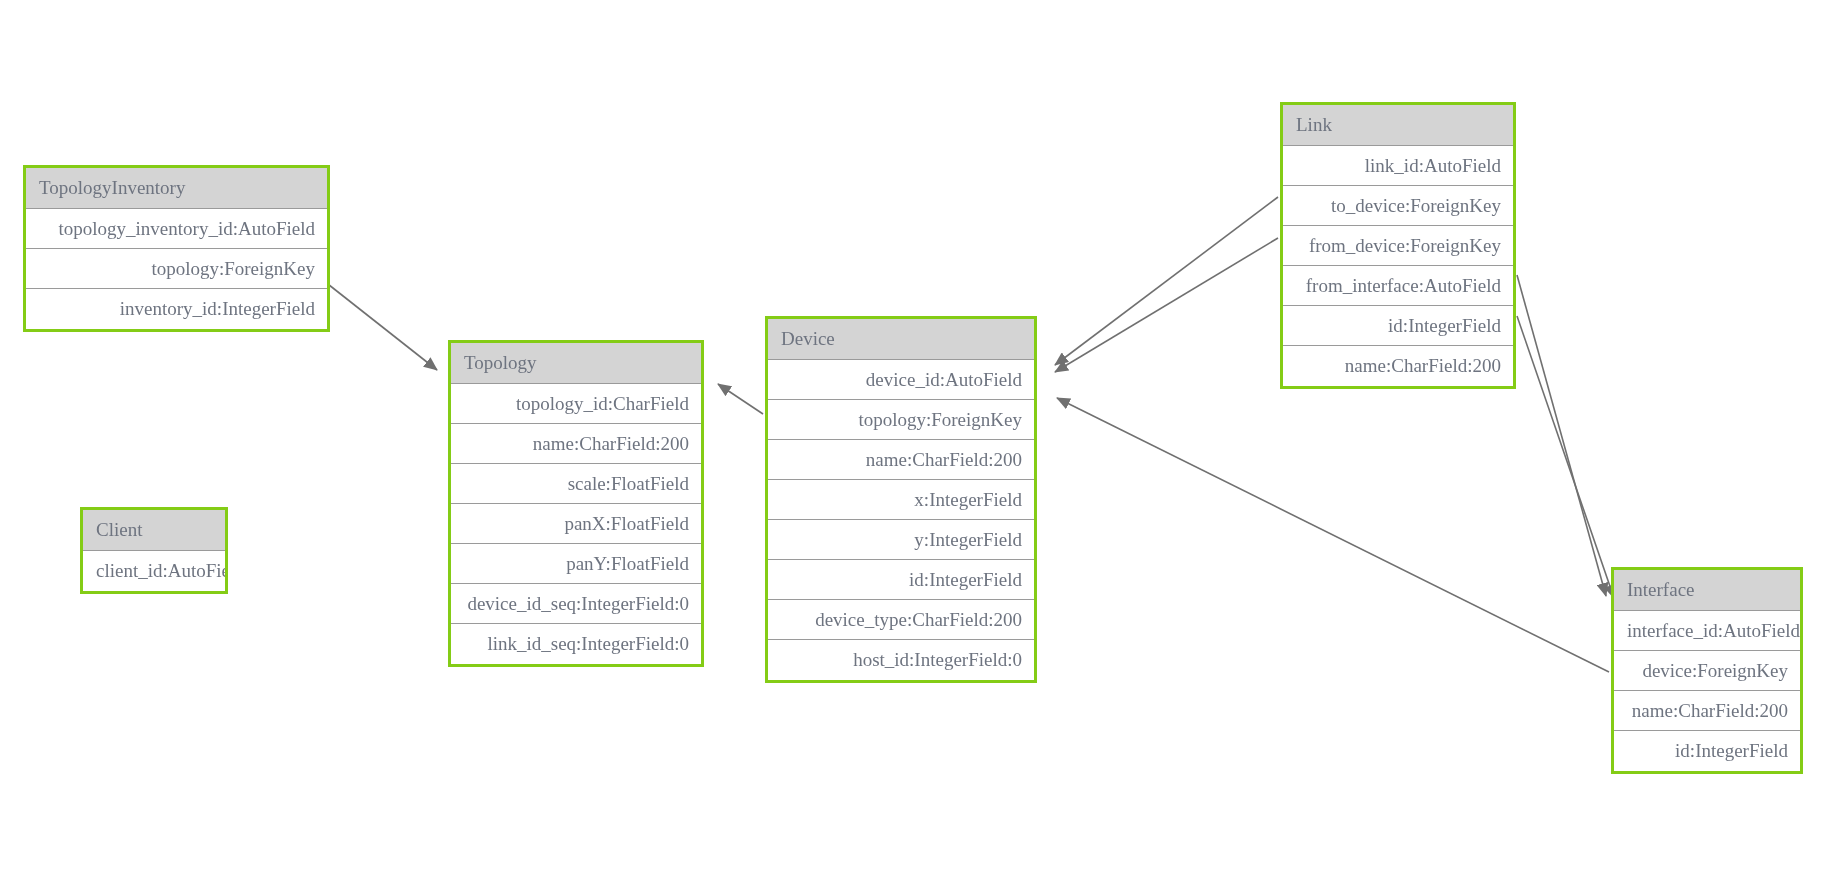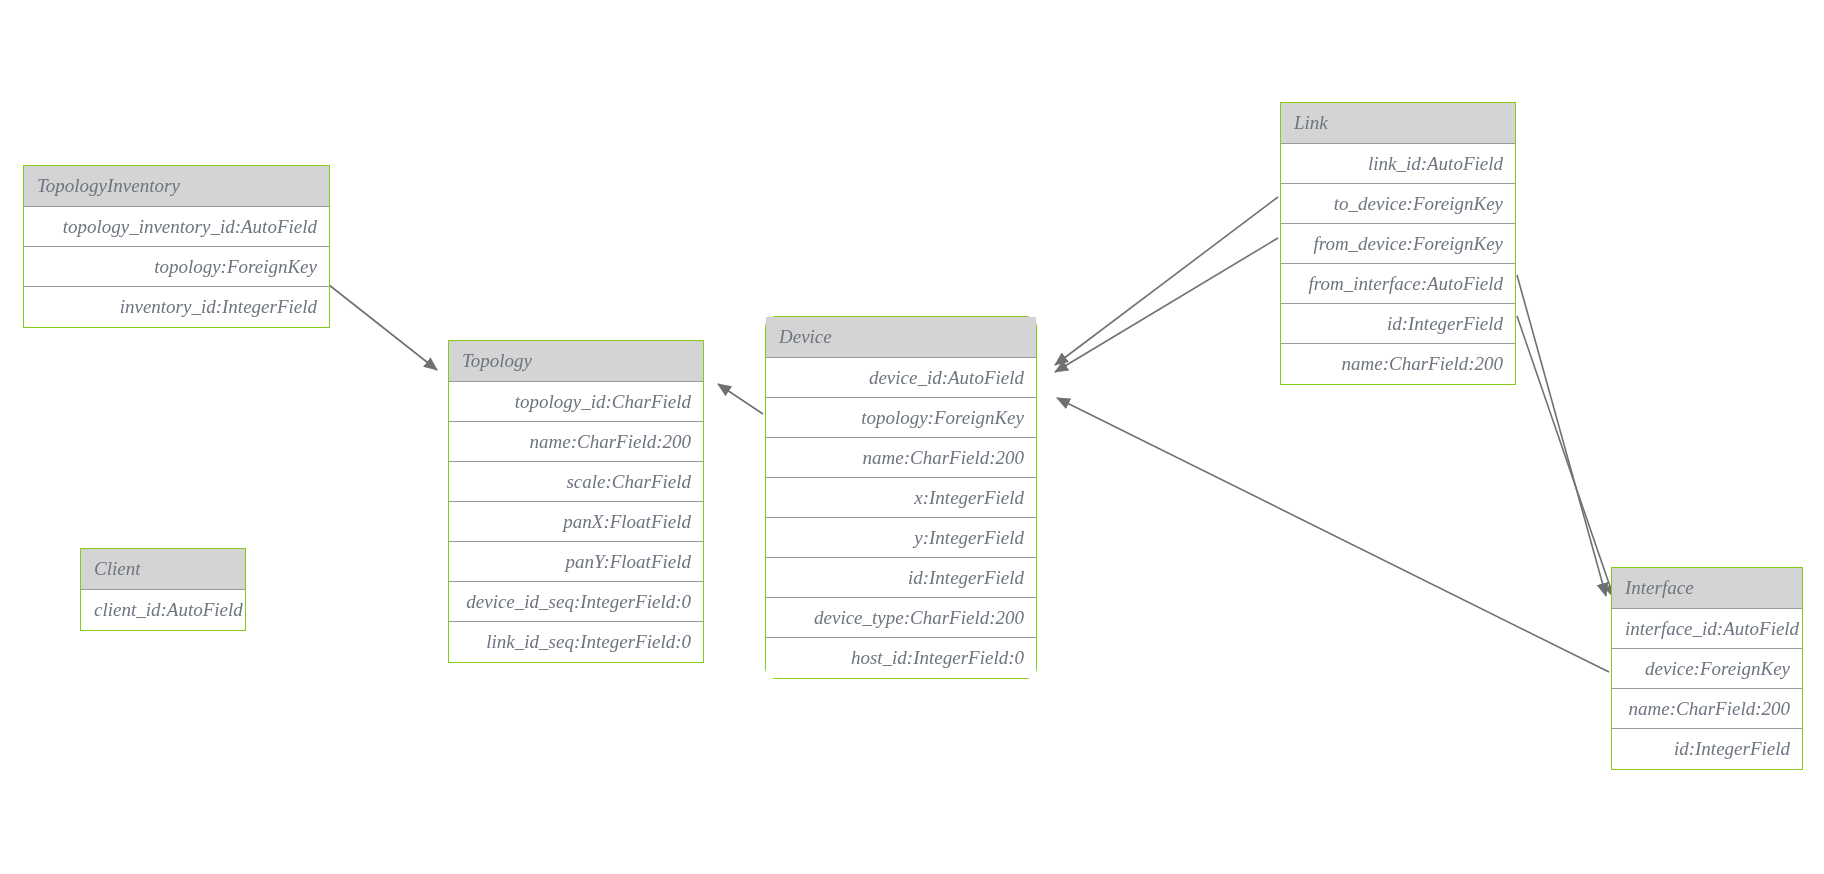--- a/index.html
+++ b/index.html
@@ -22,23 +22,22 @@
     top: 0;
     width: 1824px;
     height: 874px;
     pointer-events: none;
     z-index: 1;
   }
   .entity {
     position: absolute;
     z-index: 2;
     box-sizing: border-box;
-    border: 1px solid #84cc16;
+    border: 3px solid #84cc16;
     background: #4d7c0f;
-    font-style: italic;
   }
   .entity-header {
     box-sizing: border-box;
     background: #d4d4d4;
     border-bottom: 1px solid #9a9a9a;
     color: #6e7480;
     font-size: 19px;
     line-height: 40px;
     height: 41px;
     padding: 0 0 0 13px;
@@ -89,35 +88,35 @@
     <line x1="1609" y1="672" x2="1057" y2="398" stroke="#707070" stroke-width="1.6" marker-end="url(#solidArrow)"></line>
   </svg>
 
   <div id="entity-layer">
       <div class="entity" style="left: 23px; top: 165px; width: 307px;">
         <div class="entity-header">TopologyInventory</div>
         <div class="entity-field">topology_inventory_id:AutoField</div>
         <div class="entity-field">topology:ForeignKey</div>
         <div class="entity-field">inventory_id:IntegerField</div>
       </div>
-      <div class="entity" style="left: 80px; top: 548px; width: 166px;">
+      <div class="entity" style="left: 80px; top: 507px; width: 148px;">
         <div class="entity-header">Client</div>
         <div class="entity-field">client_id:AutoField</div>
       </div>
       <div class="entity" style="left: 448px; top: 320px; width: 256px; margin-top: 20px;">
         <div class="entity-header">Topology</div>
         <div class="entity-field">topology_id:CharField</div>
         <div class="entity-field">name:CharField:200</div>
-        <div class="entity-field">scale:CharField</div>
+        <div class="entity-field">scale:FloatField</div>
         <div class="entity-field">panX:FloatField</div>
         <div class="entity-field">panY:FloatField</div>
         <div class="entity-field">device_id_seq:IntegerField:0</div>
         <div class="entity-field">link_id_seq:IntegerField:0</div>
       </div>
-      <div class="entity" style="left: 765px; top: 316px; width: 272px; border-radius: 11px;">
+      <div class="entity" style="left: 765px; top: 316px; width: 272px;">
         <div class="entity-header">Device</div>
         <div class="entity-field">device_id:AutoField</div>
         <div class="entity-field">topology:ForeignKey</div>
         <div class="entity-field">name:CharField:200</div>
         <div class="entity-field">x:IntegerField</div>
         <div class="entity-field">y:IntegerField</div>
         <div class="entity-field">id:IntegerField</div>
         <div class="entity-field">device_type:CharField:200</div>
         <div class="entity-field">host_id:IntegerField:0</div>
       </div>

